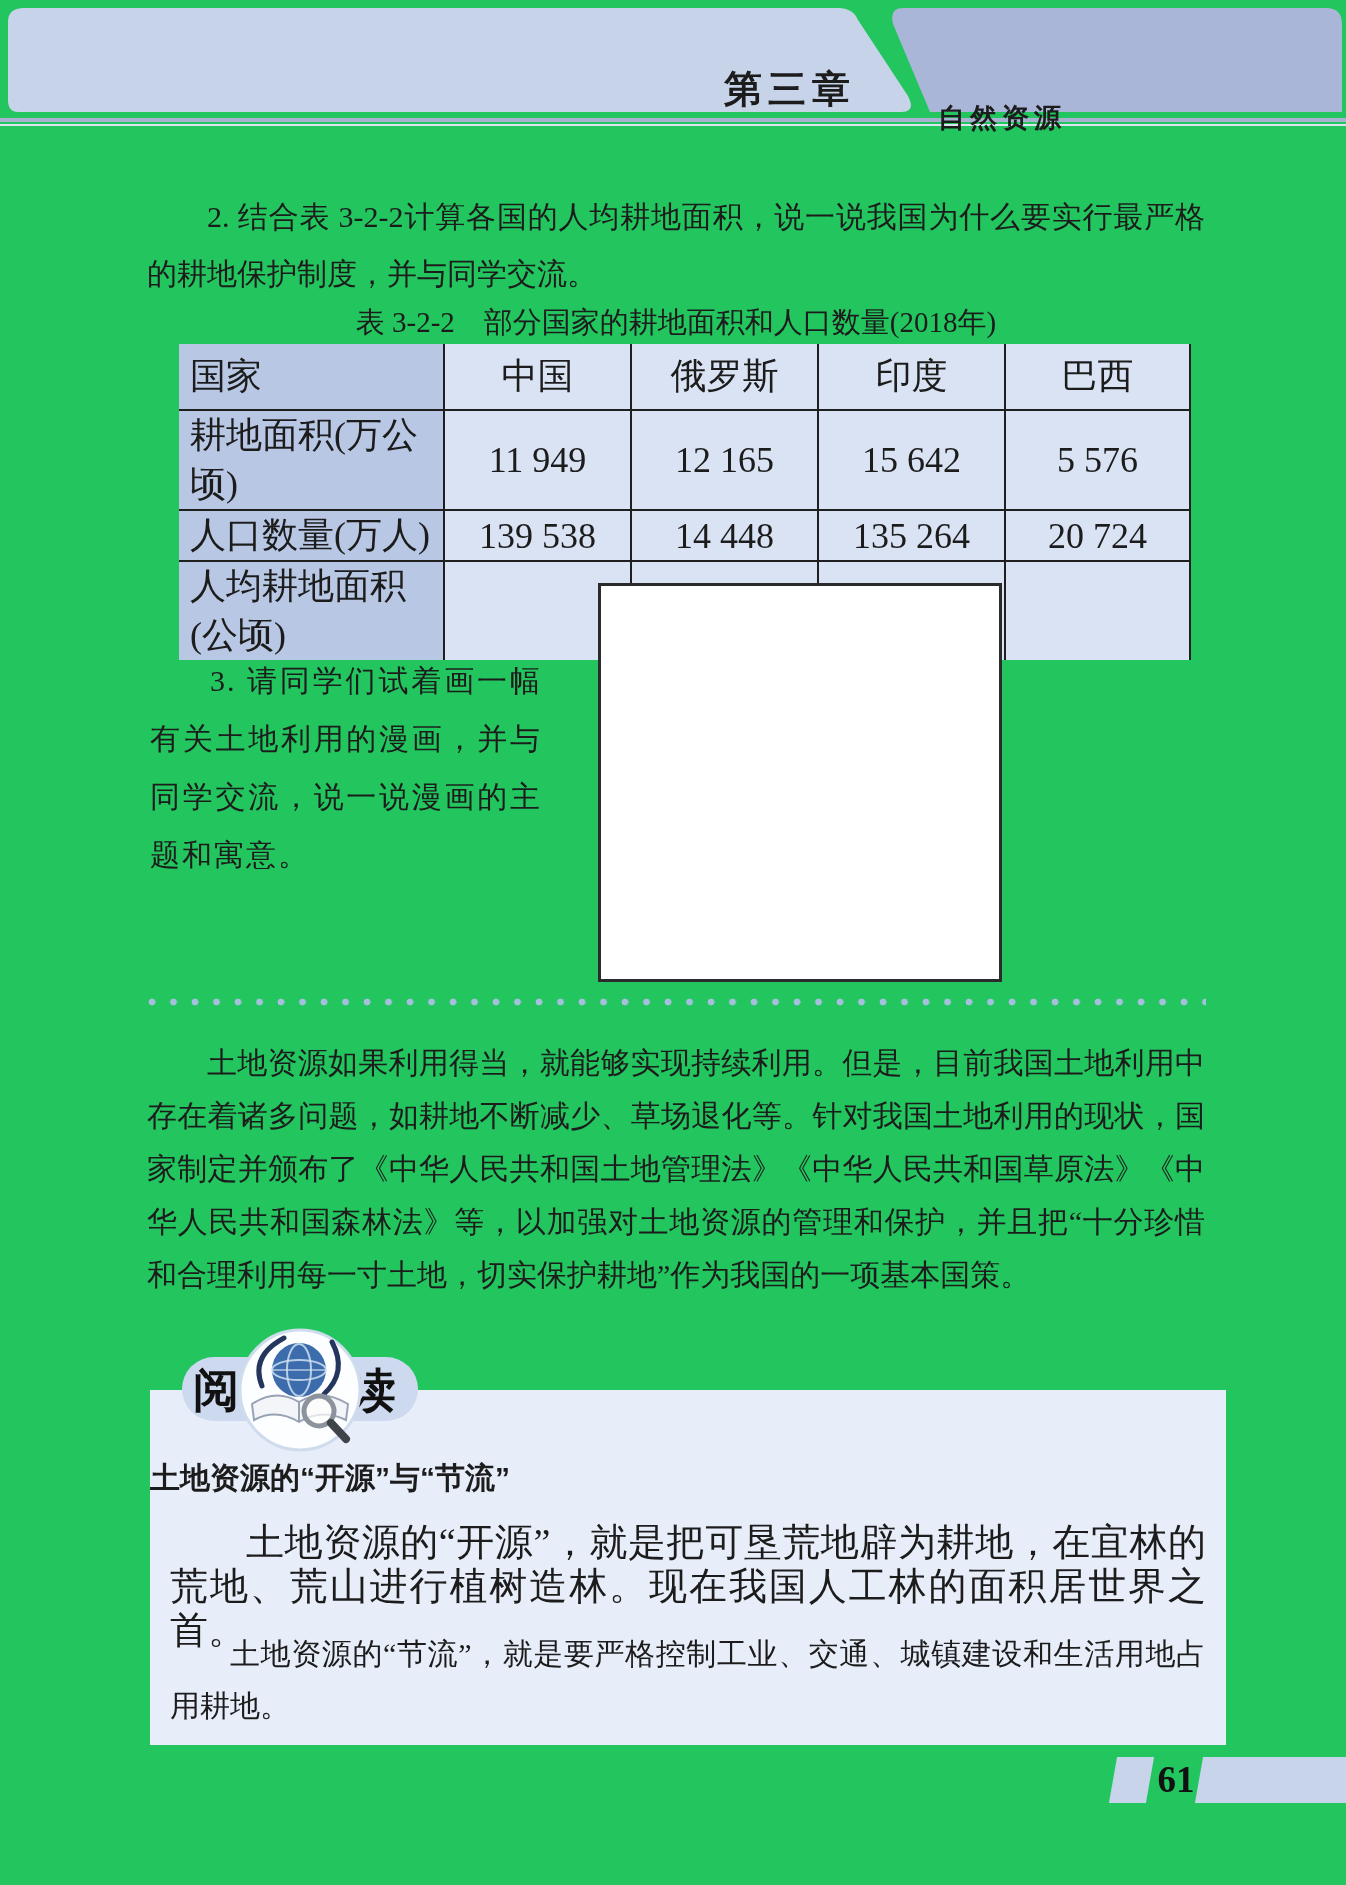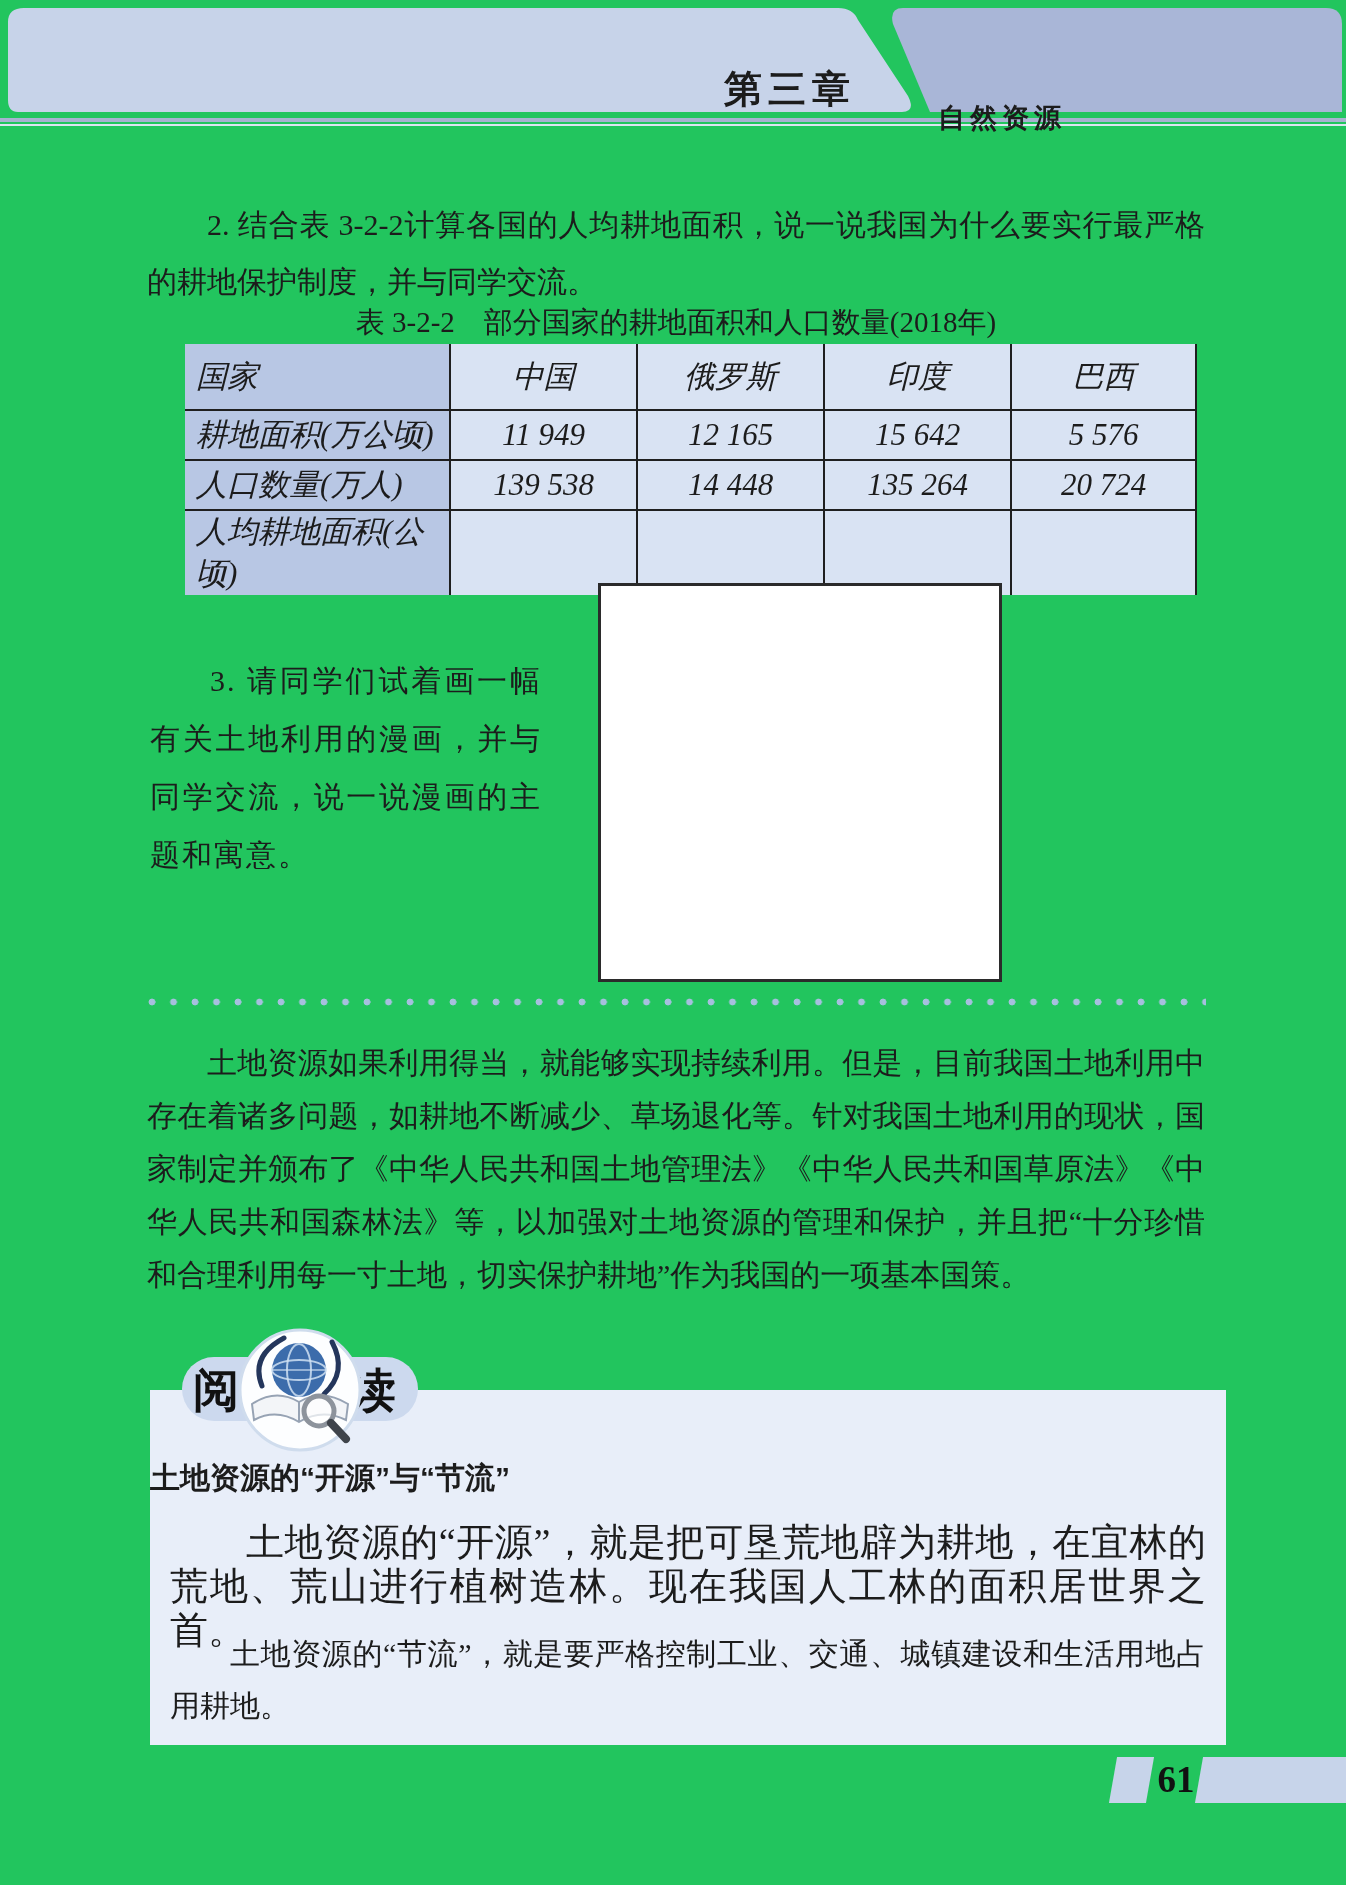--- a/index.html
+++ b/index.html
@@ -20,33 +20,32 @@
     font-family:"Liberation Serif","DejaVu Serif",serif;
   }
   .section-title {
     position:absolute; left:938px; top:72px; width:220px;
     font-size:27px; font-weight:bold; letter-spacing:5px;
     font-family:"Liberation Sans","DejaVu Sans",sans-serif;
     margin-top:28px;
   }
   
   .q2 {
-    position:absolute; left:147px; top:196px; width:1058px;
+    position:absolute; left:147px; top:188px; width:1058px;
     font-size:30px; line-height:57px; text-align:justify; text-indent:2em;
   }
   .caption {
     position:absolute; left:147px; top:303px; width:1058px;
     font-size:29px; text-align:center;
   }
   
   .tbl {
-    position:absolute; left:185px; top:344px; width:1011px;
+    position:absolute; left:179px; top:344px; width:1011px;
     border-collapse:collapse; table-layout:fixed;
-    font-size:31px;
-    font-style:italic;
+    font-size:36px;
   }
   .tbl td {
     border-right:2px solid #1f1f1f; border-bottom:2px solid #1f1f1f;
     background:#d9e3f3; text-align:center; vertical-align:middle;
   }
   .tbl tr:last-child td { border-bottom:0; }
   .tbl td.lbl { background:#b8c7e4; text-align:left; padding-left:11px; }
   .tbl tr.hrow { height:66px; }
   .tbl tr.drow { height:50px; }
   

